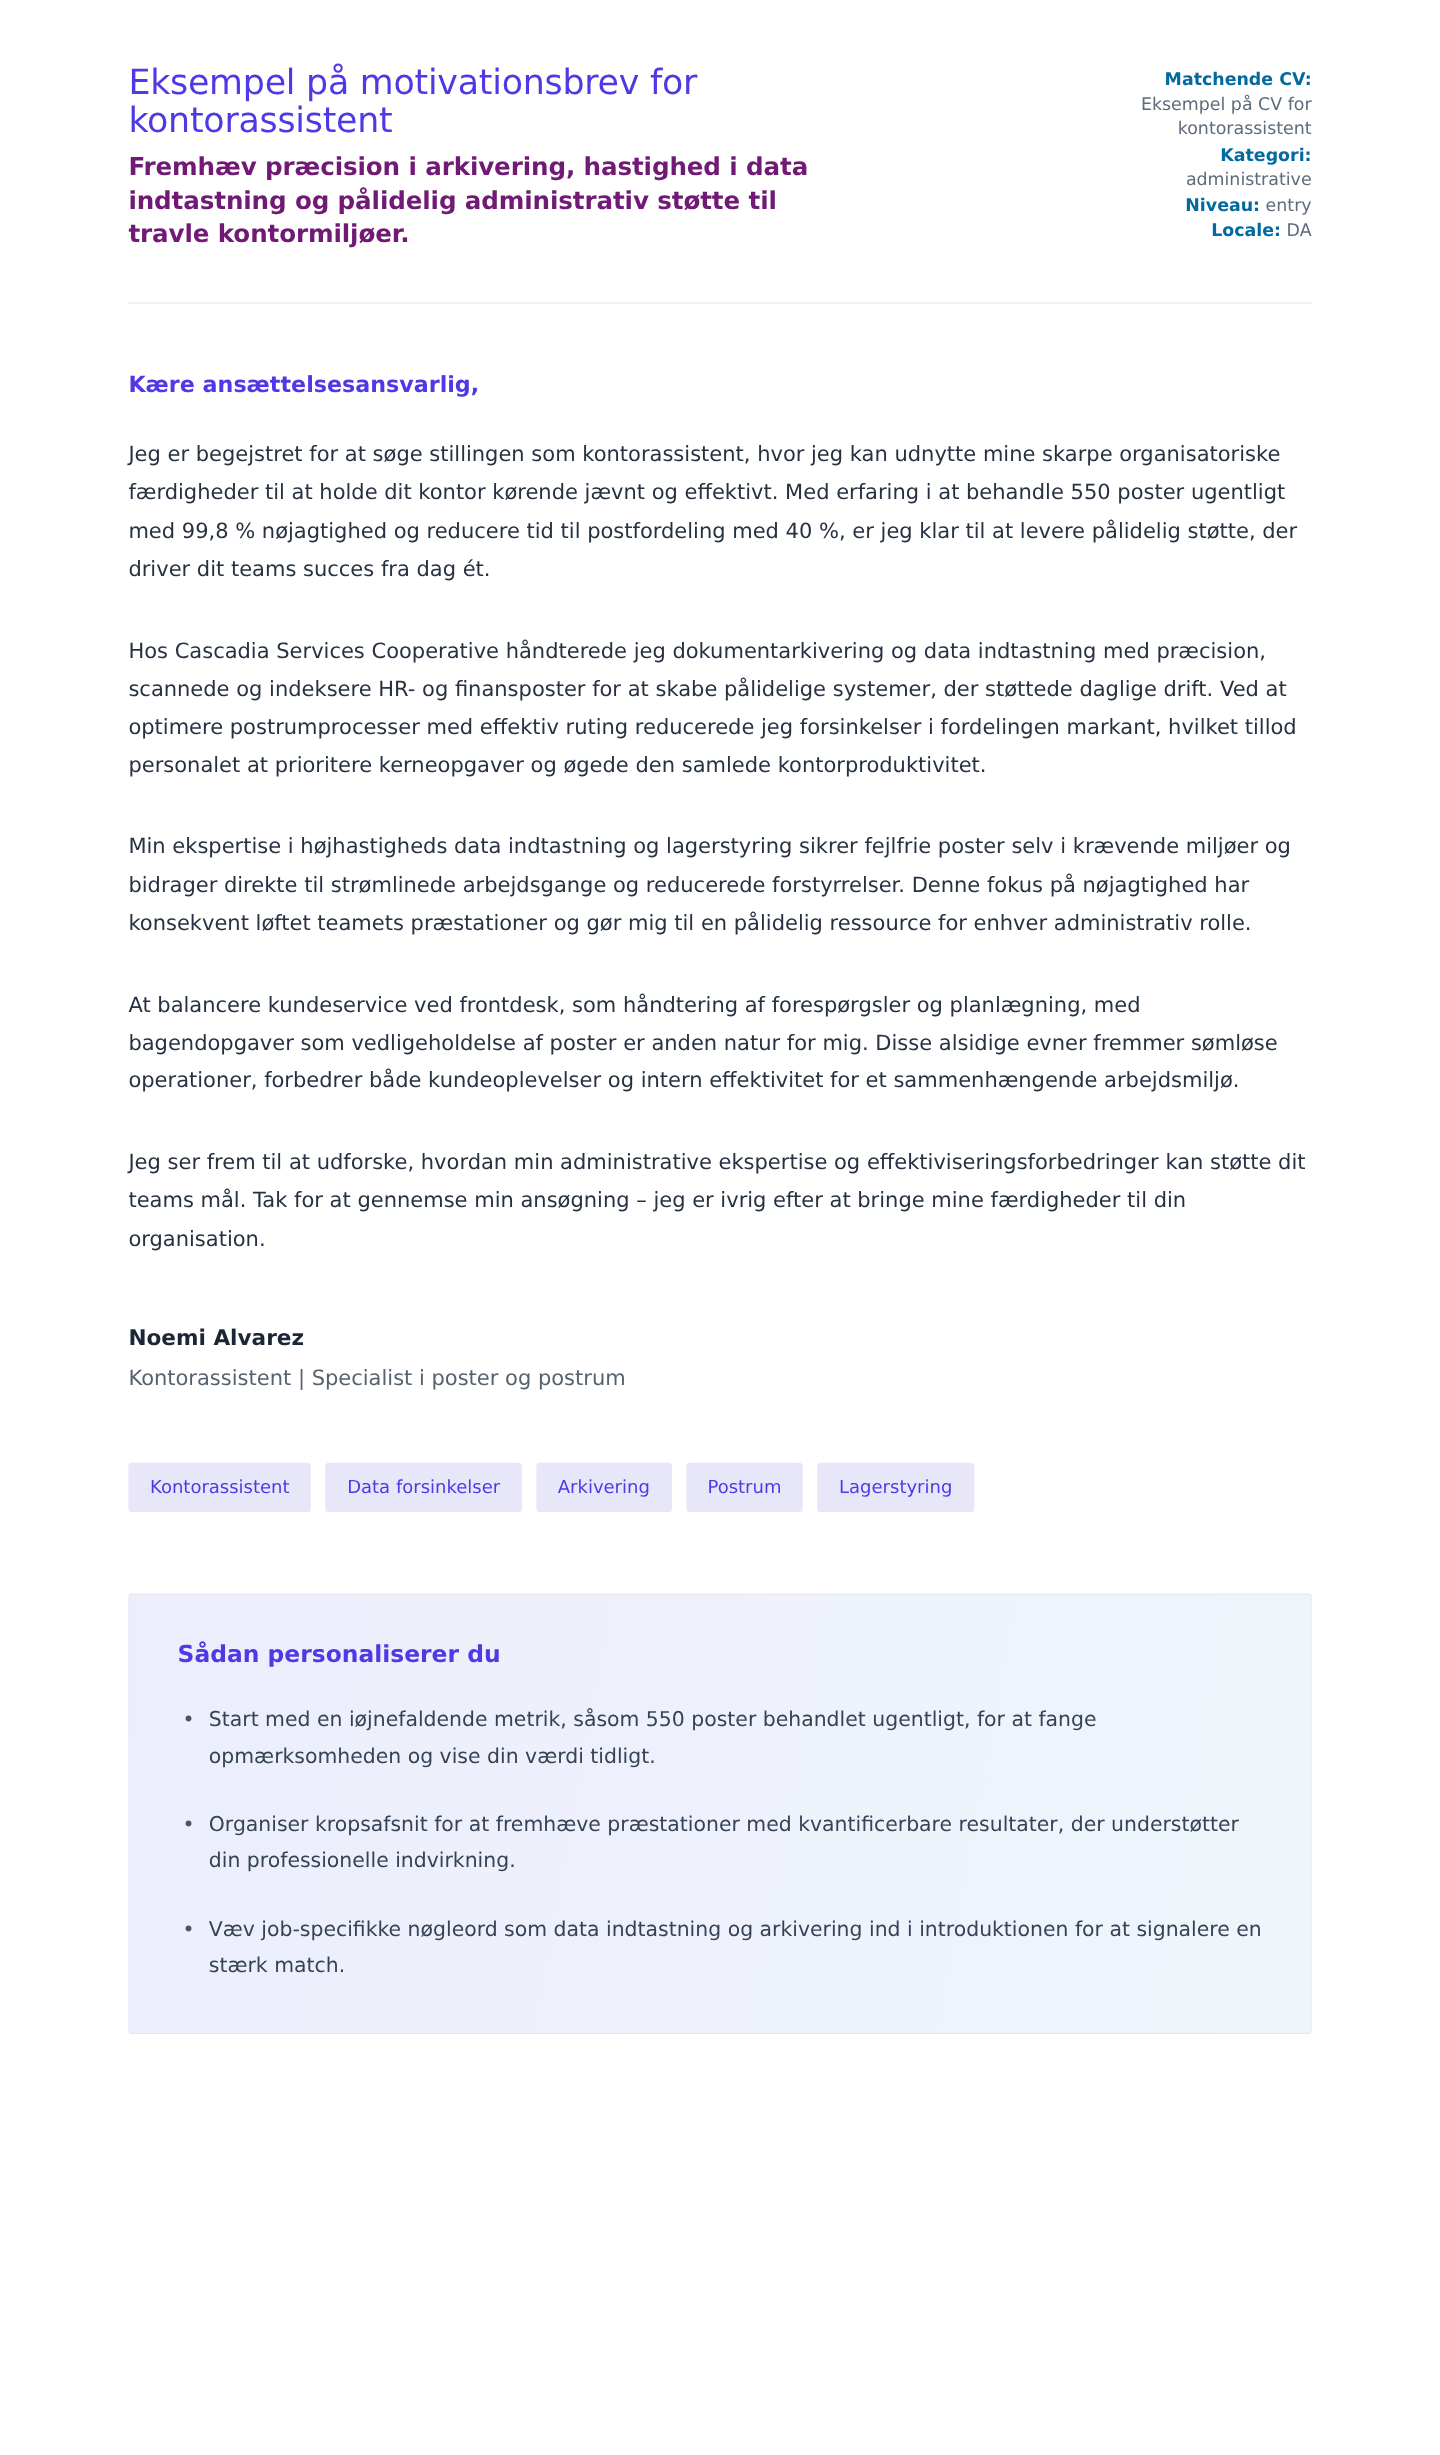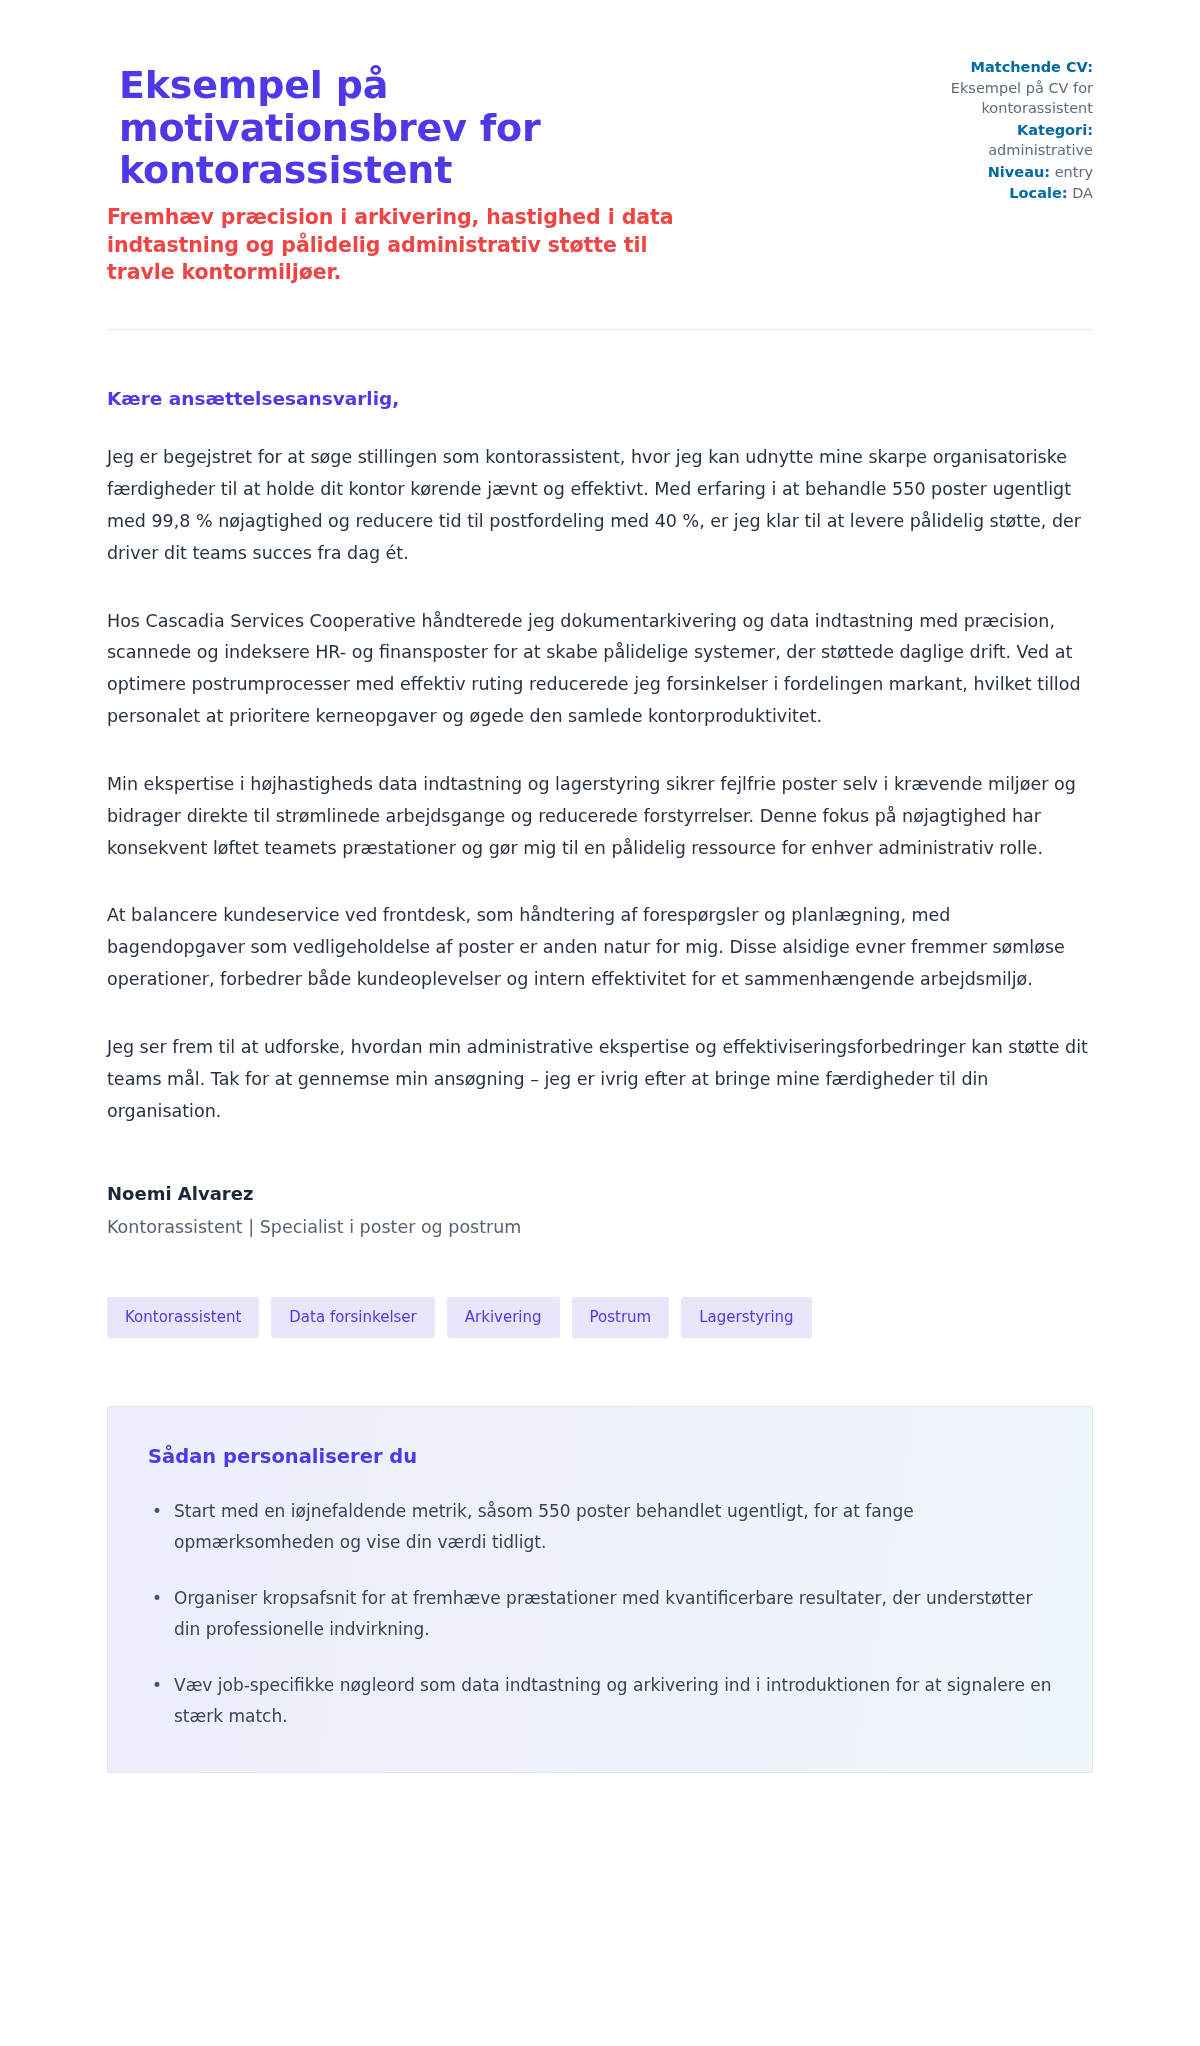--- a/index.html
+++ b/index.html
@@ -28,33 +28,33 @@
     align-items: flex-start;
     justify-content: space-between;
     padding-top: 52px;
     gap: 40px;
   }
   .header-left {
     flex: 0 1 auto;
     max-width: 600px;
   }
   .doc-title {
-    margin: 12px;
-    font-size: 38px;
+    margin: 0;
+    font-size: 29px;
     line-height: 1.12;
-    font-weight: 700;
+    font-weight: 400;
     color: #4f39e6;
     letter-spacing: -0.2px;
   }
   .doc-subtitle {
     margin: 9px 0 0 0;
     font-size: 20.5px;
     line-height: 1.36;
     font-weight: 700;
-    color: #ef4444;
+    color: #701a75;
     letter-spacing: -0.1px;
   }
 
   .header-meta {
     flex: 0 0 auto;
     text-align: right;
     padding-top: 5px;
     font-size: 14.5px;
     line-height: 1.42;
     color: #5d6b7c;

